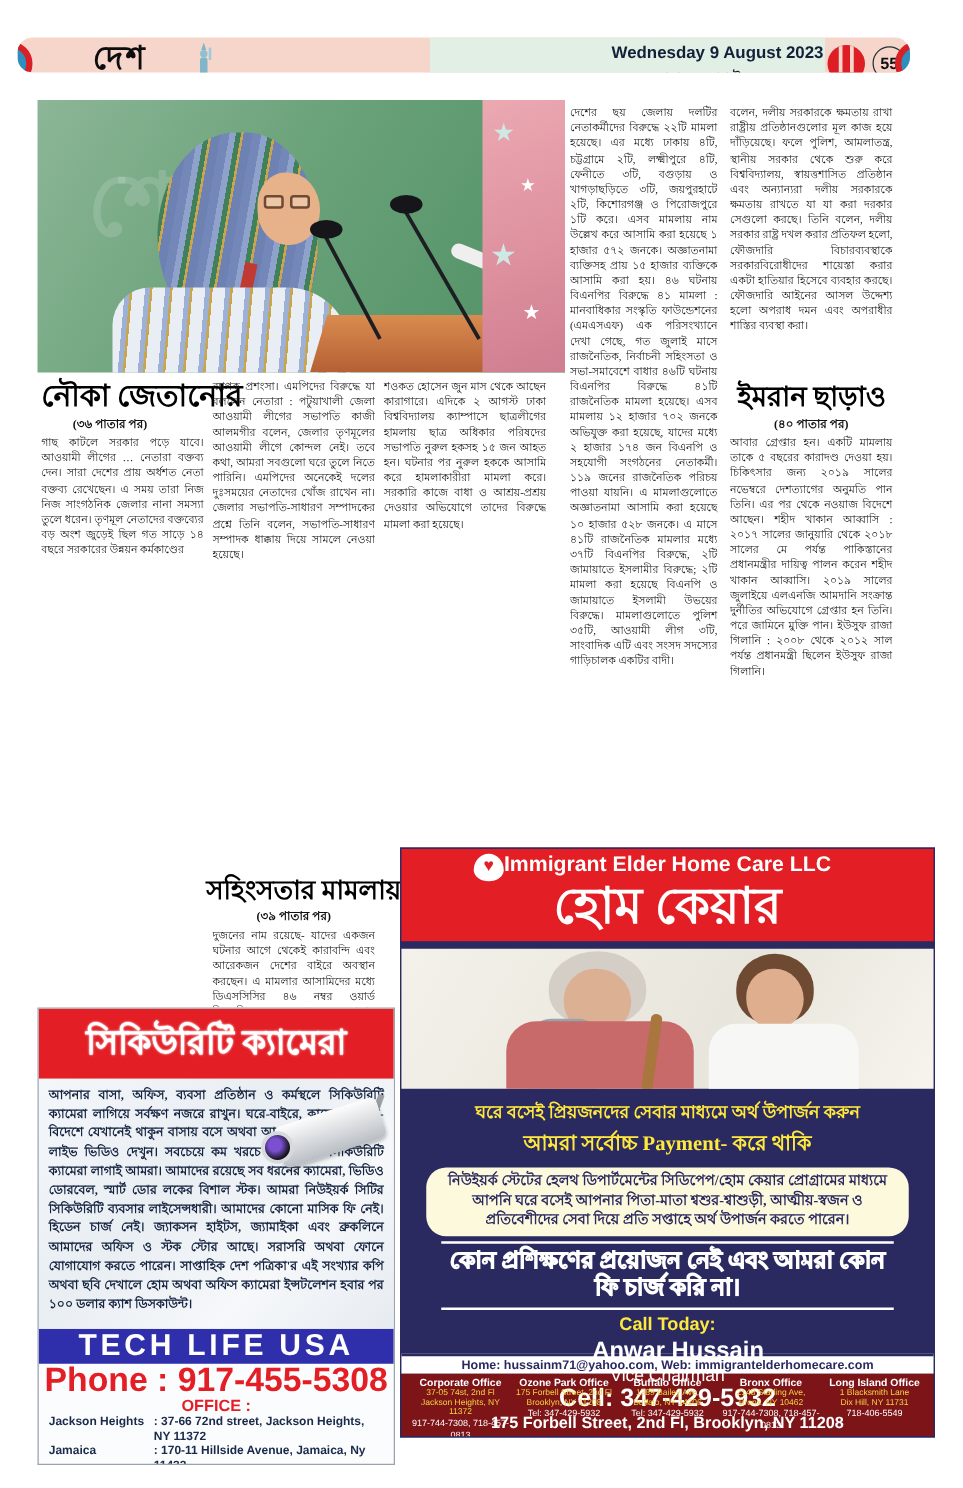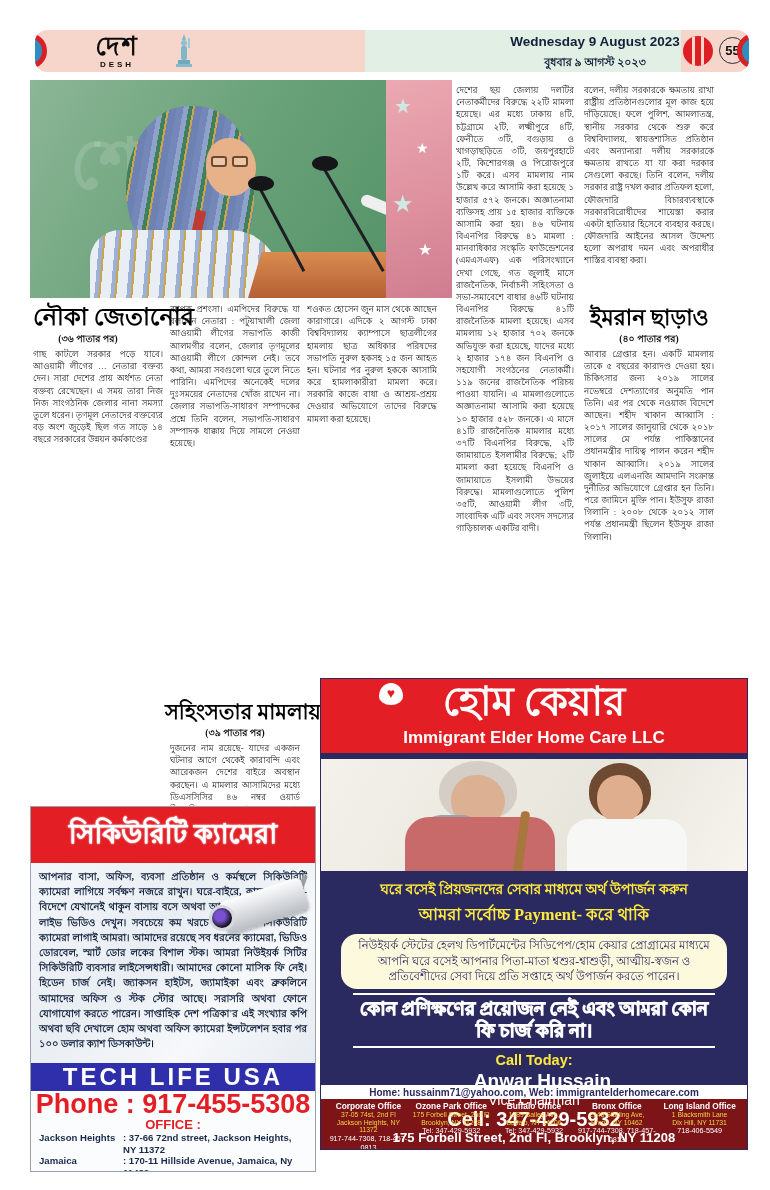--- a/index.html
+++ b/index.html
@@ -1,21 +1,21 @@
 <!DOCTYPE html>
 <html><head>
 <meta charset="utf-8">
 <style>
   * { margin:0; padding:0; box-sizing:border-box; }
   html,body { background:#ffffff; }
   body { font-family:"Liberation Serif", serif; }
   #page { position:relative; width:770px; height:1190px; background:#fff; overflow:hidden; }
 
   
-  #hdr { position:absolute; left:35px; top:30px; width:714px; height:42px; background:#f6d6cb; border-radius:12px; overflow:hidden; }
+  #hdr { position:absolute; left:14px; top:30px; width:714px; height:28px; background:#f6d6cb; border-radius:12px; overflow:hidden; }
   .cap { position:absolute; top:0; width:16px; height:42px; overflow:hidden; }
   .cap .ring { position:absolute; top:3px; width:36px; height:36px; border-radius:50%; border:5px solid #d92027; background:#2e8fbe; }
   #cap-l { left:0; } #cap-l .ring { left:-24px; }
   #cap-r { right:0; } #cap-r .ring { right:-24px; }
   #logo { position:absolute; left:34px; top:2px; width:96px; height:38px; color:#0d0d0d; text-align:center; }
   #logo .bn { font-size:26px; font-weight:bold; line-height:30px; letter-spacing:2px; }
   #logo .en { font-size:8px; font-weight:bold; letter-spacing:3px; line-height:6px; font-family:"Liberation Sans",sans-serif; }
   #statue { position:absolute; left:138px; top:4px; width:22px; height:34px; }
   #lightgreen { position:absolute; left:330px; top:0; width:316px; height:42px; background:#e2efe4; }
   #greenband { position:absolute; left:160px; top:0; width:300px; height:42px; background:linear-gradient(180deg,#1ba452,#0e8c41); border-bottom-right-radius:130px 46px; border-top-right-radius:30px 42px; }
@@ -87,21 +87,21 @@
   #elder-face { left:130px; top:16px; width:54px; height:52px; border-radius:48% 52% 50% 50%; background:#dcb092; }
   #elder-body { left:84px; top:58px; width:150px; height:60px; border-radius:24px 24px 0 0; background:#c96a6a; }
   #elder-vest { left:100px; top:56px; width:56px; height:58px; border-radius:20px 14px 0 0; background:#99a3ac; }
   #cane { left:196px; top:52px; width:9px; height:62px; background:#a9763d; transform:rotate(8deg); border-radius:4px; }
   #care-hair { left:268px; top:4px; width:62px; height:56px; border-radius:50% 50% 44% 44%; background:#6e4a33; }
   #care-face { left:276px; top:16px; width:46px; height:48px; border-radius:48% 52% 50% 50%; background:#dfae8f; }
   #care-body { left:246px; top:60px; width:120px; height:56px; border-radius:22px 22px 0 0; background:#f7f7f5; }
   #hc-navy { height:212px; background:#2b2a60; text-align:center; color:#fff; }
   #hc-tag1 { padding-top:7px; color:#ffe93d; font-weight:bold; font-size:14px; }
   #hc-tag2 { color:#ffe93d; font-weight:bold; font-size:16.5px; }
-  #hc-bubble { margin:5px 20px 4px 20px; background:#fdf9dc; border-radius:16px; padding:4px 10px; color:#2b2a60; font-weight:normal; font-size:11.5px; line-height:1.35; }
+  #hc-bubble { margin:5px 20px 4px 20px; background:#fdf9dc; border-radius:16px; padding:4px 10px; color:#2b2a60; font-weight:bold; font-size:11.5px; line-height:1.35; }
   #hc-outline { margin:2px 32px; border-top:2px solid #fff; border-bottom:2px solid #fff; padding:3px 0; font-weight:bold; font-size:18.5px; line-height:1.22; color:#2b2a60; -webkit-text-stroke:1px #ffffff; }
   #hc-call { color:#ffe93d; font-family:"Liberation Sans",sans-serif; font-weight:bold; font-size:14.5px; padding-top:2px; }
   #hc-name { font-family:"Liberation Sans",sans-serif; font-weight:bold; font-size:19px; line-height:25px;padding-left:17px; }
   #hc-vice { font-family:"Liberation Sans",sans-serif; font-size:14px; line-height:15px; }
   #hc-cell { font-family:"Liberation Sans",sans-serif; font-weight:bold; font-size:20px; line-height:22px; }
   #hc-addr { font-family:"Liberation Sans",sans-serif; font-weight:bold; font-size:13px; line-height:15px; }
   #hc-email { height:16px; background:#fff; color:#2b2a60; font-family:"Liberation Sans",sans-serif; font-weight:bold; font-size:10px; line-height:15px; text-align:center; border-top:2px solid #2b2a60; }
   #hc-foot { height:50px; background:#7d1418; display:flex; justify-content:space-between; padding:3px 6px; }
   .hc-off { flex:1 1 0; text-align:center; font-family:"Liberation Sans",sans-serif; }
   .hc-off .nm { color:#fff; font-weight:bold; font-size:8.3px; line-height:9px; }
@@ -209,22 +209,22 @@
     <div class="tl-row">
       <span class="lb">Jamaica</span>
       <span>: 170-11 Hillside Avenue, Jamaica, Ny 11432</span>
     </div>
 
   </div>
 
   <div id="hcad">
     <div id="hc-hd">
       <div id="hc-logo">♥</div>
+      <div id="hc-company">Immigrant Elder Home Care LLC</div>
       <div id="hc-title">হোম কেয়ার</div>
-      <div id="hc-company">Immigrant Elder Home Care LLC</div>
     </div>
     <div id="hc-strip"></div>
     <div id="hc-photo">
       <div class="fig" id="elder-hair"></div>
       <div class="fig" id="elder-face"></div>
       <div class="fig" id="elder-vest"></div>
       <div class="fig" id="elder-body"></div>
       <div class="fig" id="cane"></div>
       <div class="fig" id="care-hair"></div>
       <div class="fig" id="care-face"></div>

